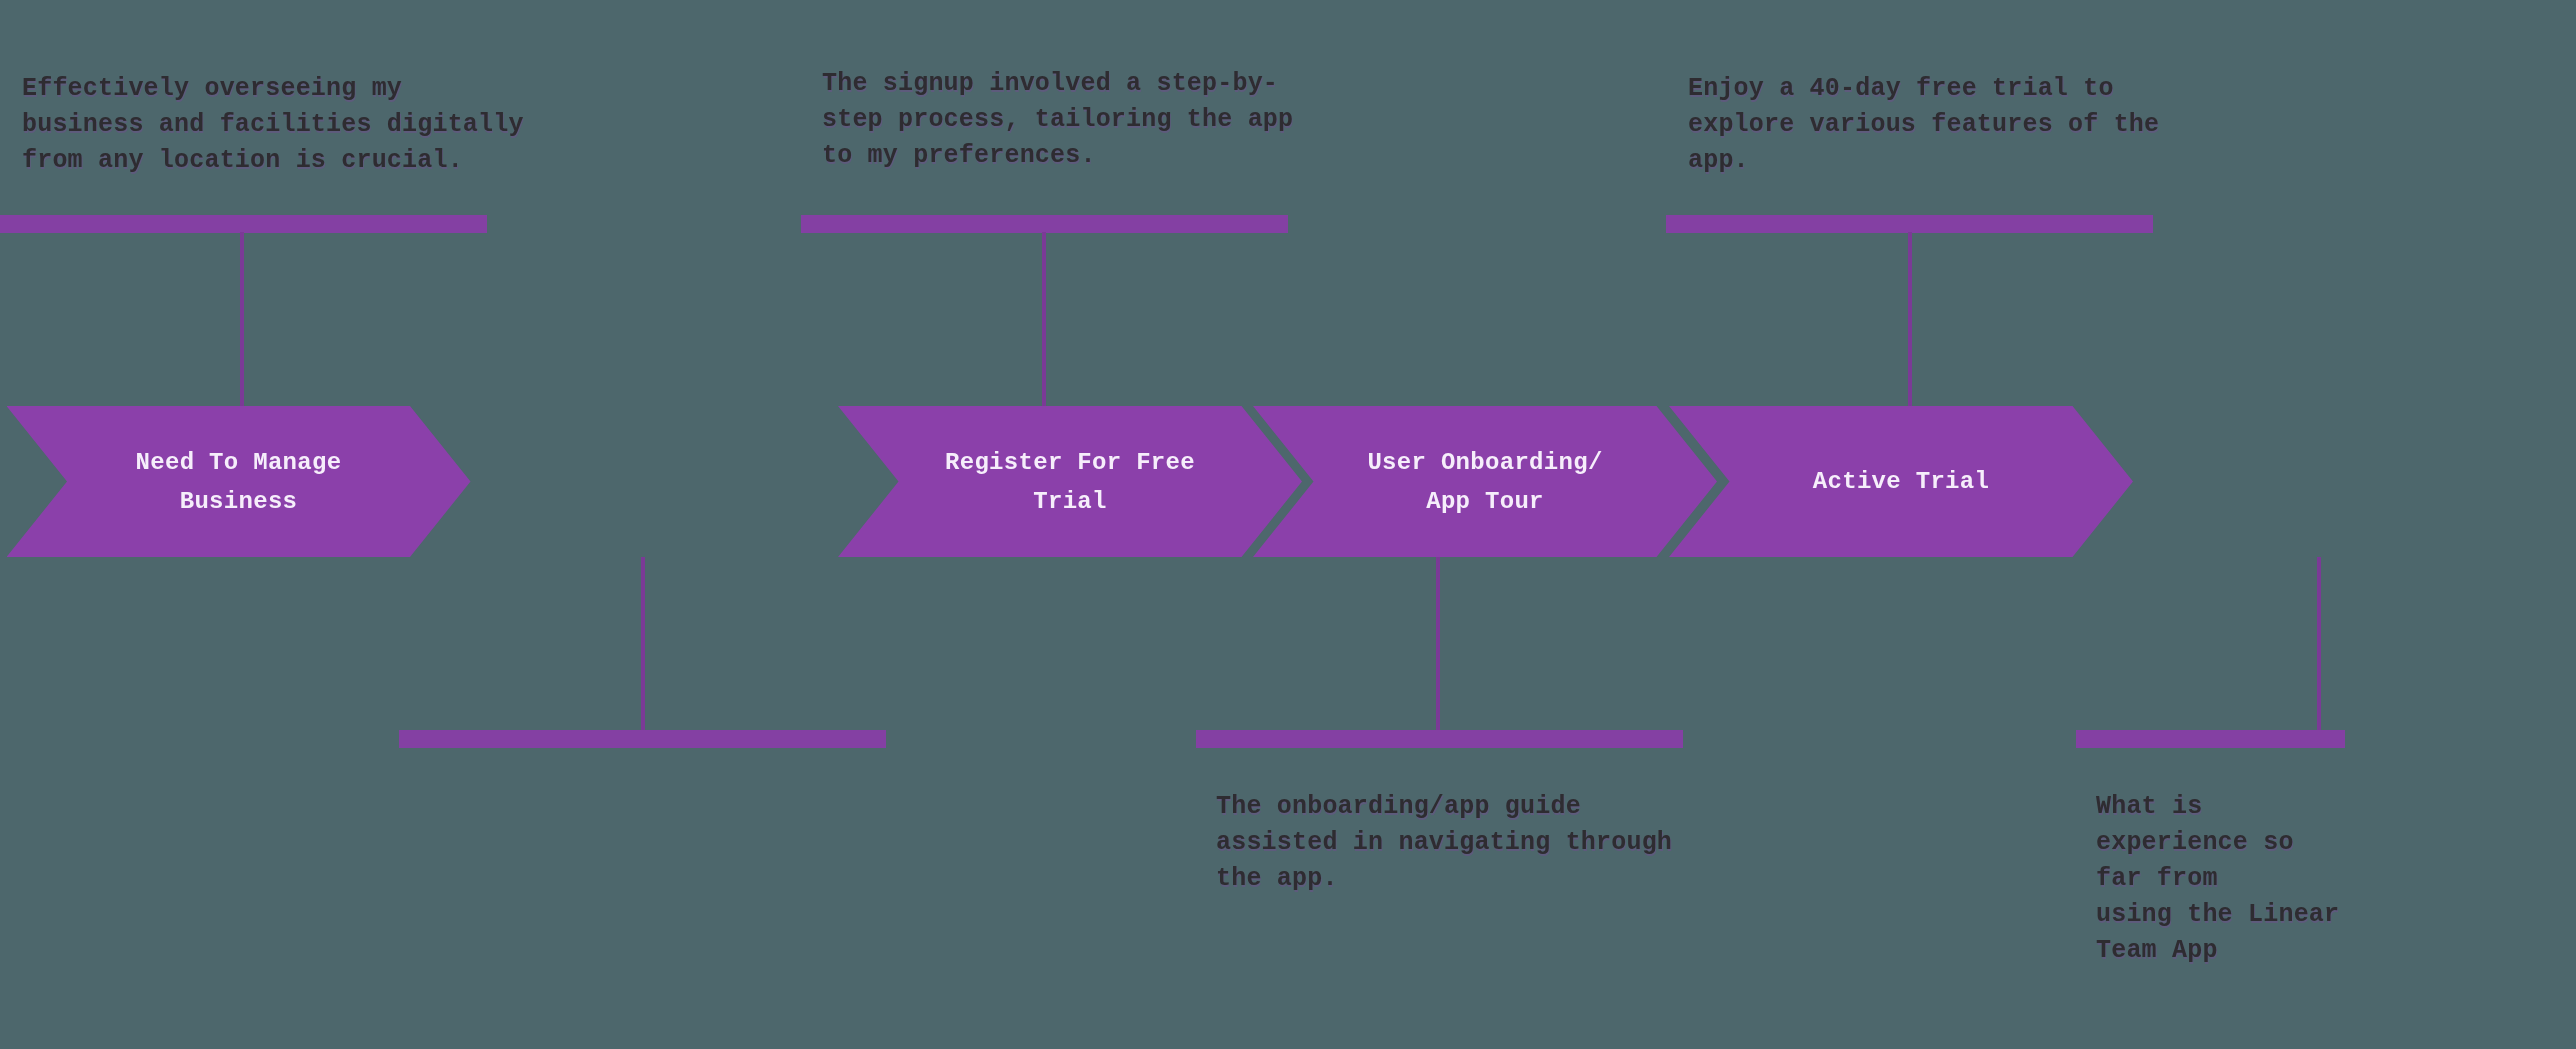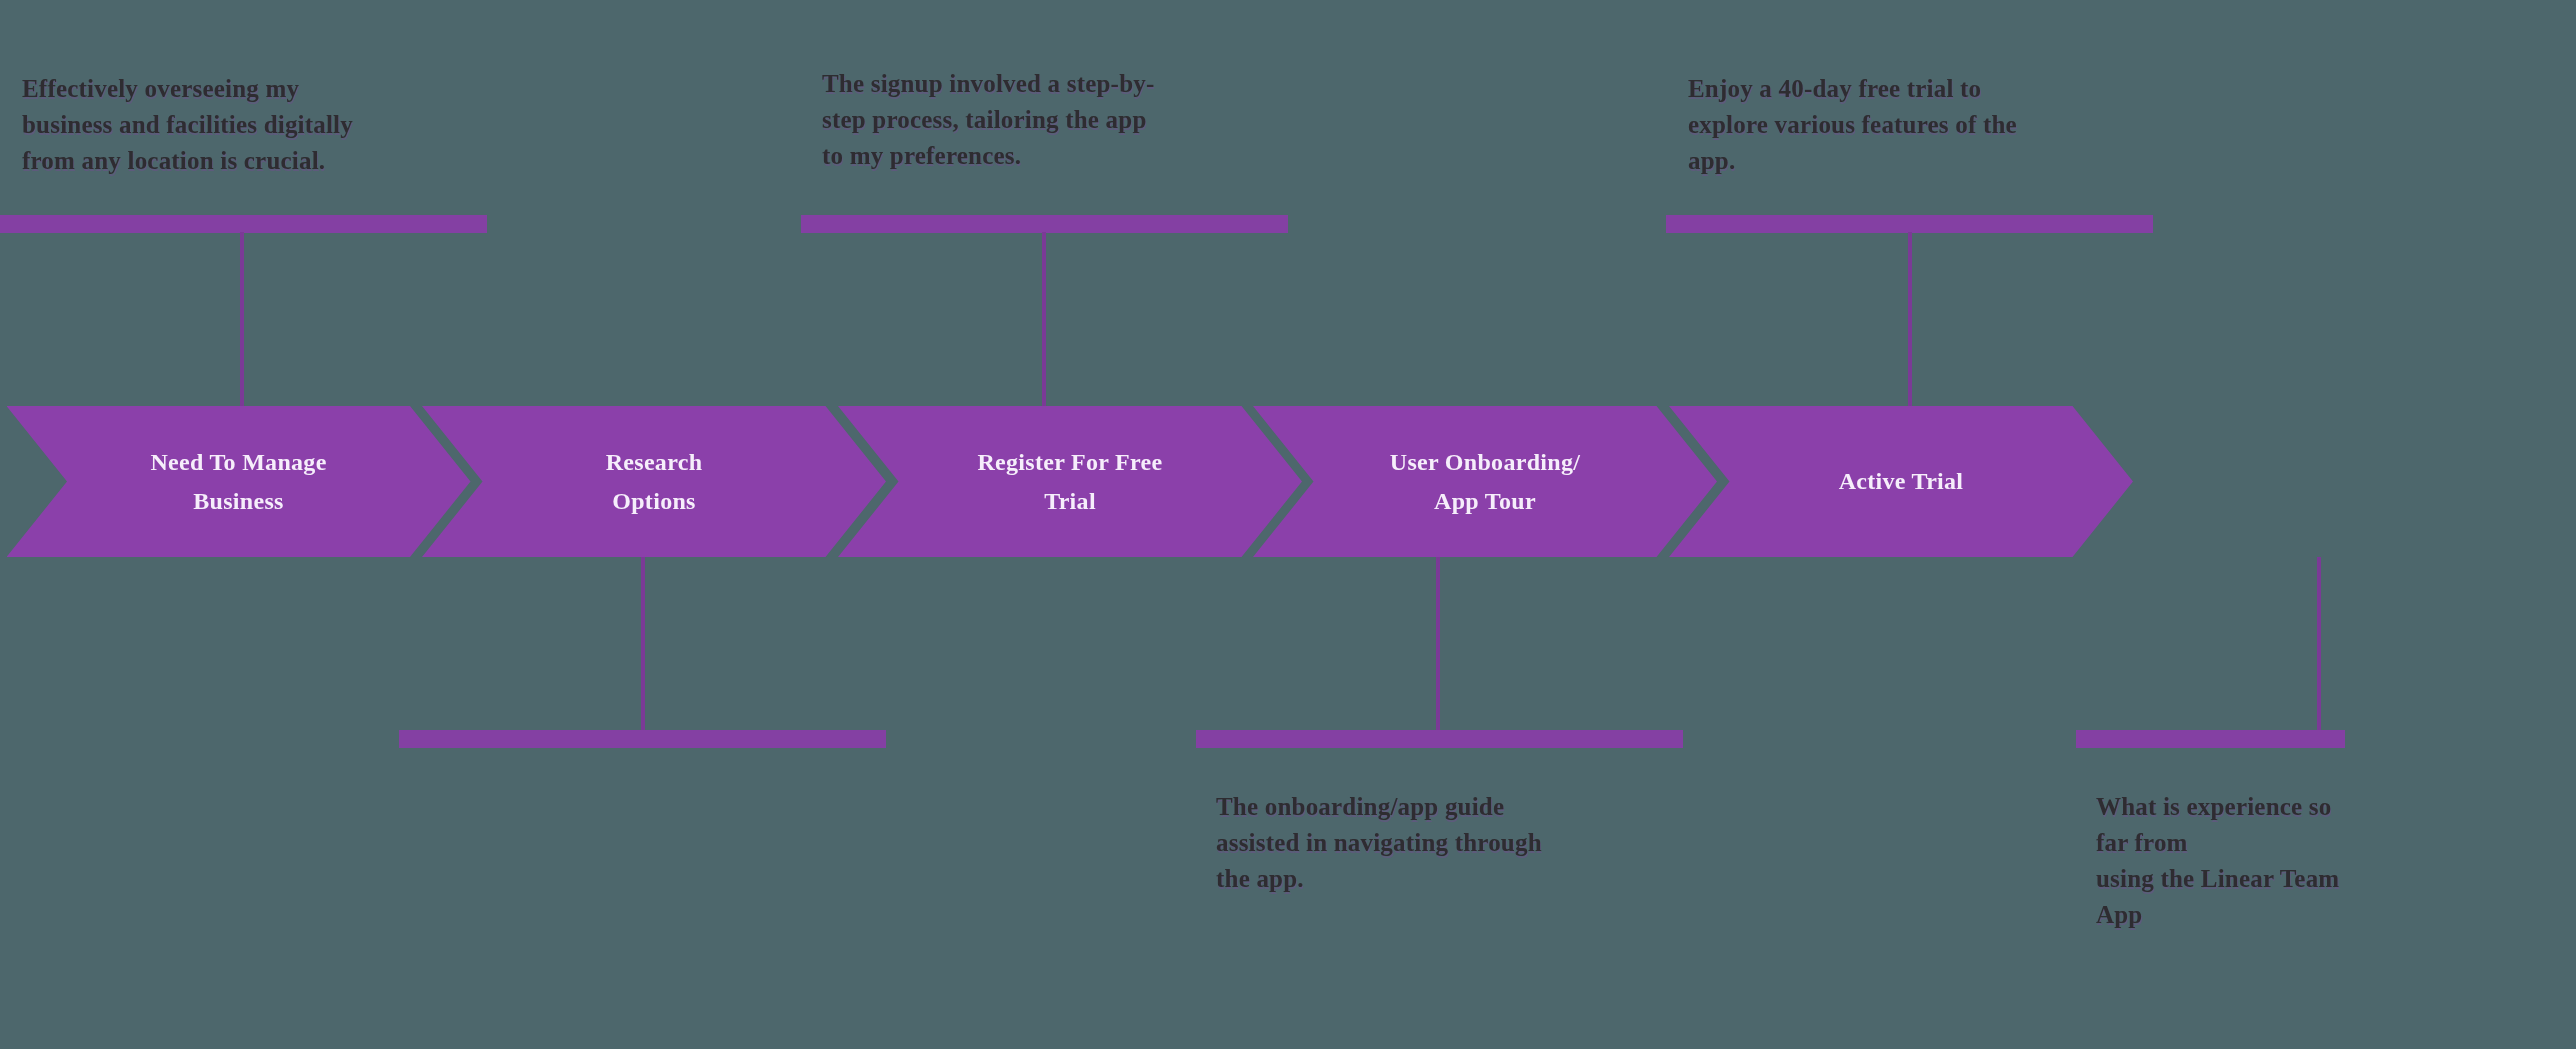--- a/index.html
+++ b/index.html
@@ -2,21 +2,21 @@
 <html style="font-size:13px"><head>
 <meta charset="utf-8">
 <style>
   html, body { margin: 0; padding: 0; background: #4d676c; }
   .canvas {
     position: relative;
     width: 2345px;
     height: 1049px;
     background: #4d676c;
     overflow: hidden;
-    font-family: Liberation Serif, serif;
+    font-family: Liberation Mono, monospace;
   }
   .chevron {
     position: absolute;
     top: 406px;
     width: 464px;
     height: 151px;
     background: #8b40aa;
     clip-path: polygon(0 0, 86.96% 0, 100% 50%, 86.96% 100%, 0 100%, 13.04% 50%);
     display: flex;
     align-items: center;
@@ -75,24 +75,20 @@
   <div class="bar" style="left:1666px; top:215px;"></div>
 
   <div class="vline" style="left:240px;  top:232px;"></div>
   <div class="vline" style="left:1042px; top:232px;"></div>
   <div class="vline" style="left:1908px; top:232px;"></div>
 
   <div class="chevron" style="left:6.5px;">
     <div class="chevron-label">Need To Manage
 Business</div>
   </div>
-  <div class="chevron" style="left:422px;">
-    <div class="chevron-label">Research
-Options</div>
-  </div>
   <div class="chevron" style="left:838px;">
     <div class="chevron-label">Register For Free
 Trial</div>
   </div>
   <div class="chevron" style="left:1253px;">
     <div class="chevron-label">User Onboarding/
 App Tour</div>
   </div>
   <div class="chevron" style="left:1669px;">
     <div class="chevron-label">Active Trial</div>

